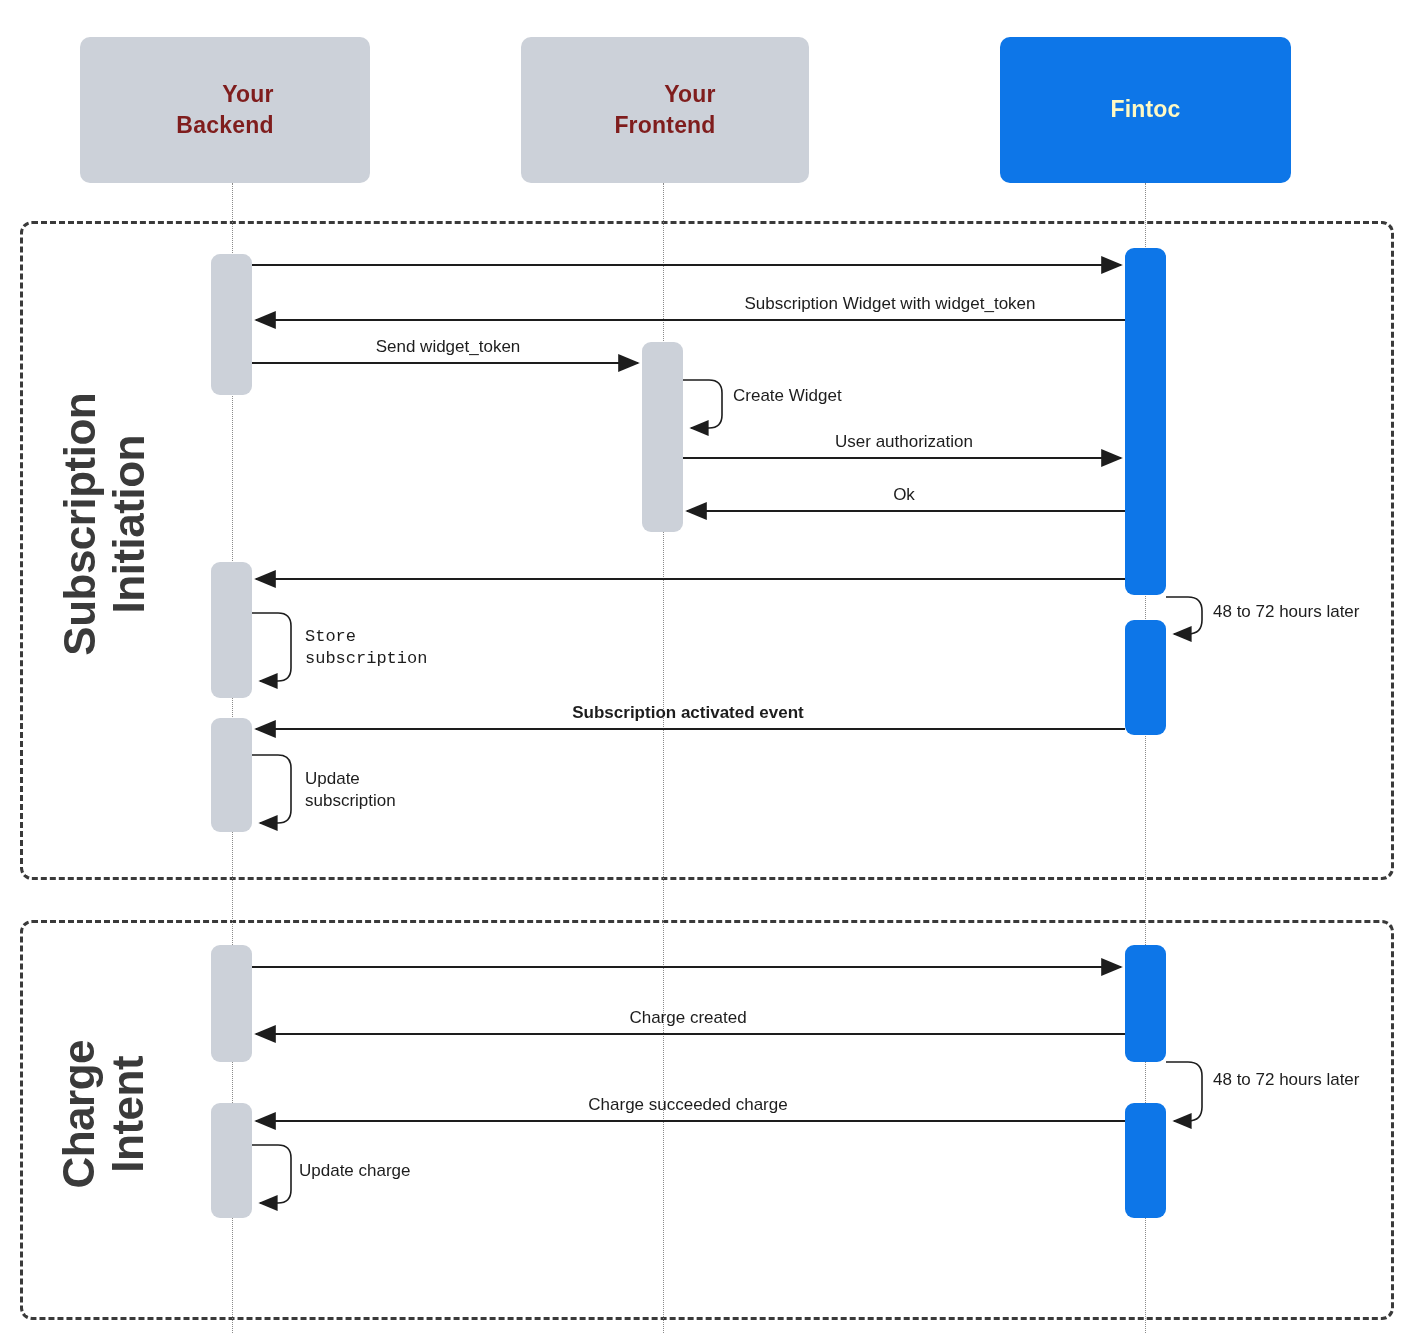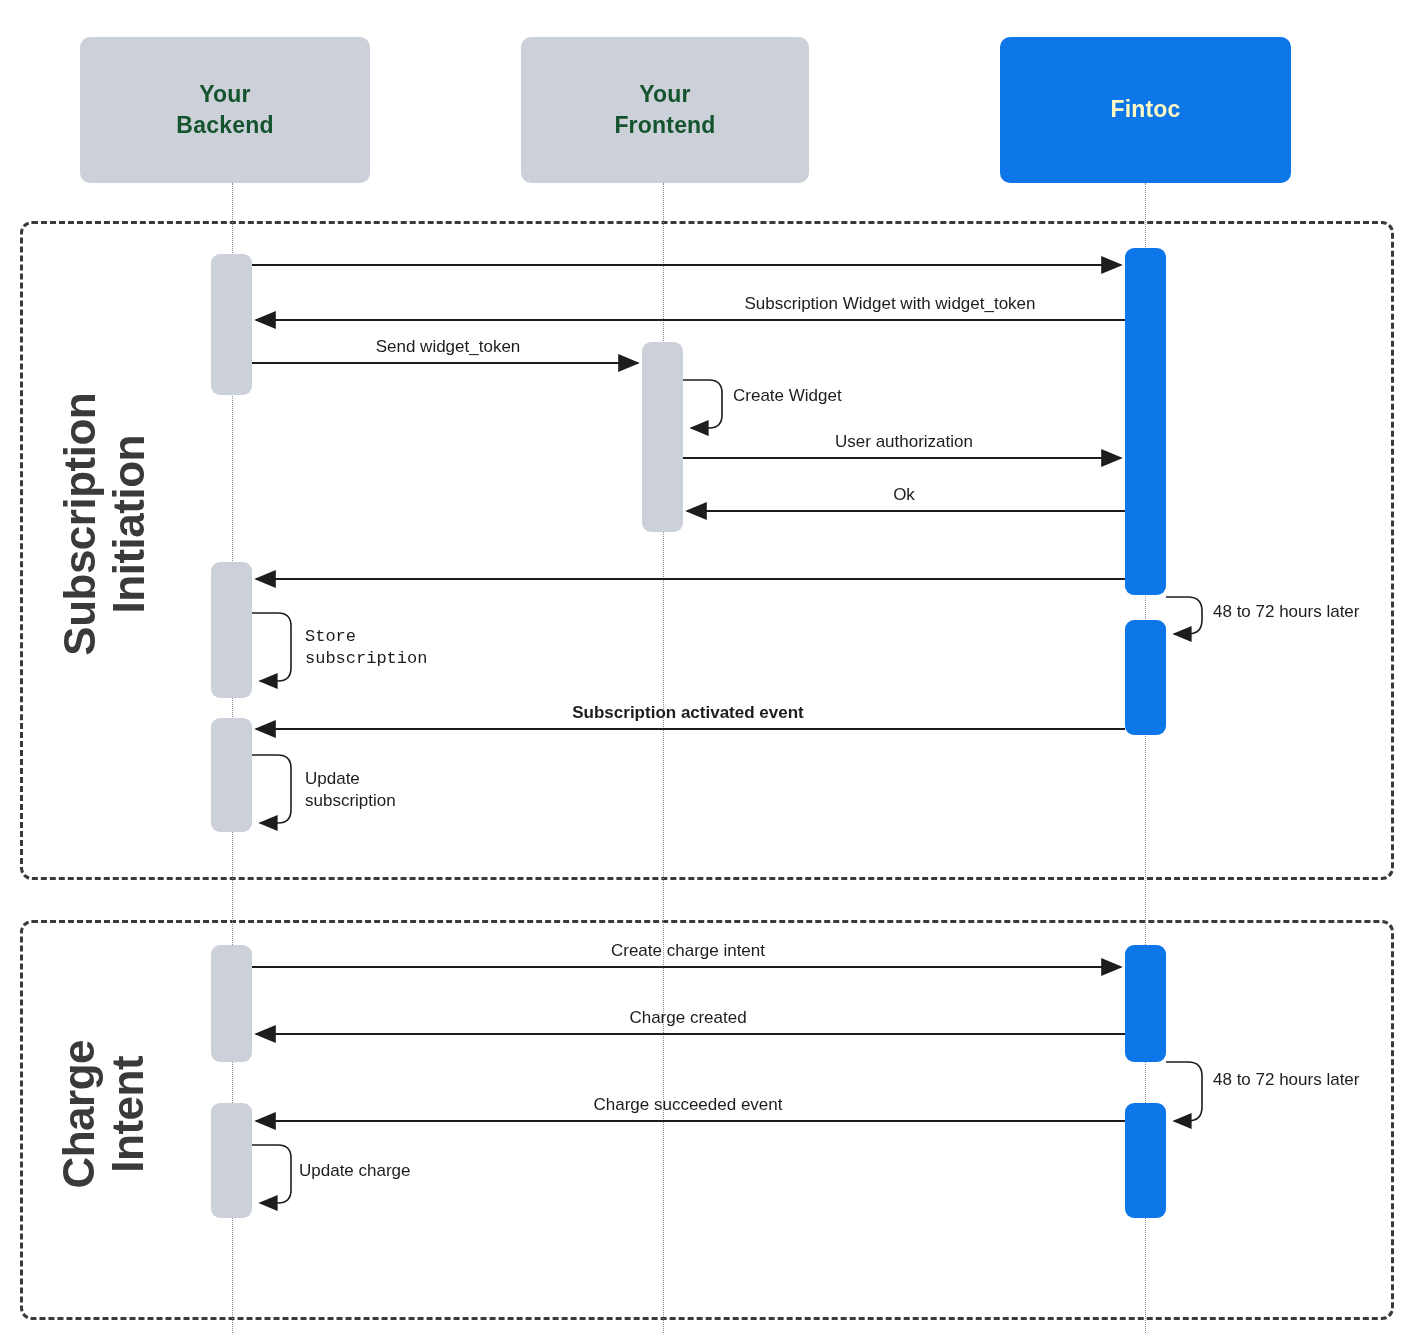--- a/index.html
+++ b/index.html
@@ -8,21 +8,21 @@
        -webkit-font-smoothing:antialiased;}
   #stage{position:absolute;left:0;top:0;width:1414px;height:1335px;overflow:hidden;}
 
   
   .participant{
     position:absolute;border-radius:10px;
     display:flex;align-items:center;justify-content:center;
     text-align:center;font-weight:bold;font-size:23px;line-height:1.35;
     letter-spacing:.2px;
   }
-  .participant.grey{background:#ccd1d9;color:#14532d;}
+  .participant.grey{background:#ccd1d9;color:#7f1d1d;text-align:right;}
   .participant.blue{background:#0d76e8;color:#fef9c3;text-align:center;}
 
   
   .lifeline{position:absolute;width:0;border-left:1px dotted #8b8b8b;}
 
   
   .activation{position:absolute;border-radius:9px;}
   .activation.grey{background:#ccd1d9;}
   .activation.blue{background:#0d76e8;}
 
@@ -140,19 +140,18 @@
   <div class="msg-label left" style="left:733px;top:386px;width:220px;">Create Widget</div>
   <div class="msg-label" style="left:754px;top:432px;width:300px;">User authorization</div>
   <div class="msg-label" style="left:804px;top:485px;width:200px;">Ok</div>
   <div class="msg-label left" style="left:1213px;top:602px;width:200px;">48 to 72 hours later</div>
   <div class="msg-label left" style="left:305px;top:626px;width:200px;white-space:pre-line;line-height:1.32;font-family:Liberation Mono, monospace;">Store
 subscription</div>
   <div class="msg-label" style="left:488px;top:703px;width:400px;font-weight:bold;">Subscription activated event</div>
   <div class="msg-label left" style="left:305px;top:768px;width:200px;white-space:pre-line;line-height:1.32;">Update
 subscription</div>
 
-  <div class="msg-label" style="left:488px;top:941px;width:400px;">Create charge intent</div>
   <div class="msg-label" style="left:488px;top:1008px;width:400px;">Charge created</div>
   <div class="msg-label left" style="left:1213px;top:1070px;width:200px;">48 to 72 hours later</div>
-  <div class="msg-label" style="left:488px;top:1095px;width:400px;">Charge succeeded event</div>
+  <div class="msg-label" style="left:488px;top:1095px;width:400px;">Charge succeeded charge</div>
   <div class="msg-label left" style="left:299px;top:1161px;width:220px;">Update charge</div>
 
 </div>
 
 </body></html>

